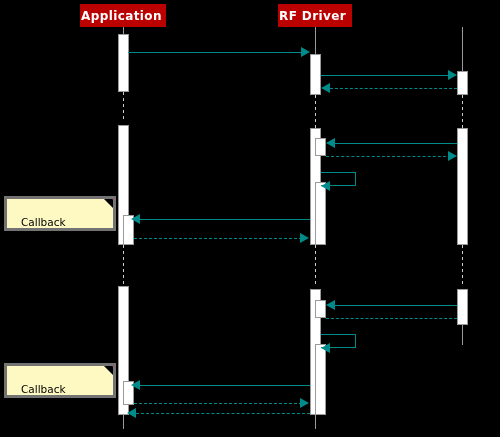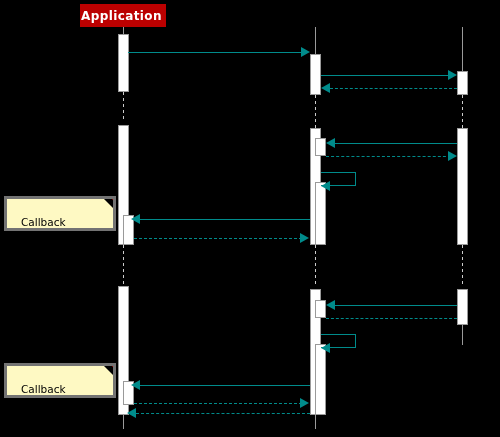--- a/index.html
+++ b/index.html
@@ -138,20 +138,21 @@
     white-space: nowrap;
   }
 </style>
 </head>
 <body>
 
 <div id="diagram">
 
   <div class="participant" style="left:80px; top:4px; width:86px;">Application</div>
 
+  <div class="participant" style="left:278px; top:4px; width:74px;">RF Driver</div>
 
 
   <div class="lifeline" style="left:123px; top:27px; height:7px;"></div>
   <div class="lifeline-dotted" style="left:123px; top:92px; height:29px;"></div>
   <div class="lifeline-dotted" style="left:123px; top:245px; height:41px;"></div>
   <div class="lifeline" style="left:123px; top:415px; height:14px;"></div>
 
   <div class="lifeline" style="left:315px; top:27px; height:27px;"></div>
   <div class="lifeline-dotted" style="left:315px; top:95px; height:33px;"></div>
   <div class="lifeline-dotted" style="left:315px; top:245px; height:41px;"></div>

